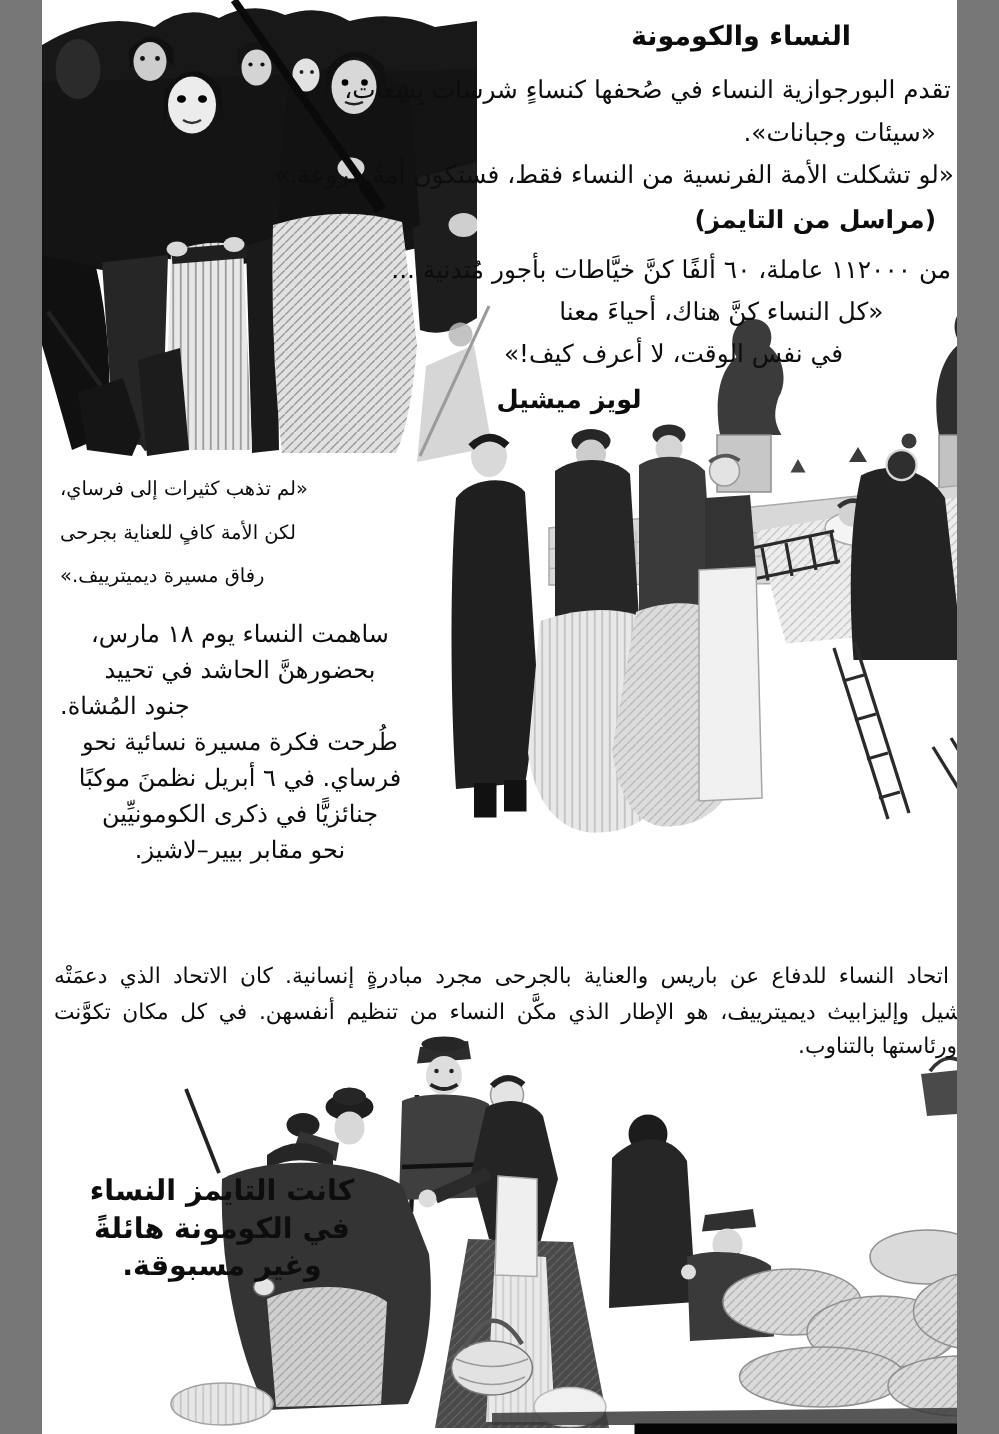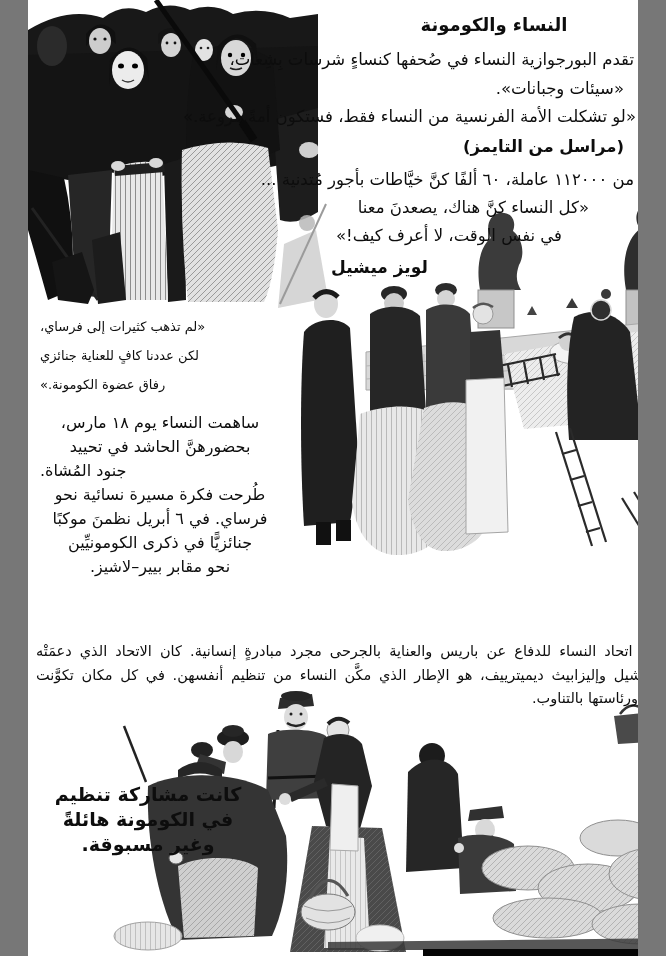--- a/index.html
+++ b/index.html
@@ -282,30 +282,30 @@
     <div class="ln ln2">«سيئات وجبانات».</div>
   </div>
 
   <div id="times-quote" class="abs">
     <div class="ln">«لو تشكلت الأمة الفرنسية من النساء فقط، فستكون أمةً مروعة.»</div>
     <div class="ln ln2">(مراسل من التايمز)</div>
   </div>
 
   <div id="workers" class="abs">
     <div class="ln">من ١١٢٠٠٠ عاملة، ٦٠ ألفًا كنَّ خيَّاطات بأجور مُتدنية ...</div>
-    <div class="ln ln2">«كل النساء كنَّ هناك، يصعدنَ معنا</div>
+    <div class="ln ln2">«كل النساء كنَّ هناك، أحياءَ معنا</div>
     <div class="ln ln3">في نفس الوقت، لا أعرف كيف!»</div>
   </div>
 
   <div id="louise" class="abs ln">لويز ميشيل</div>
 
   <div id="versailles-quote" class="abs">
     <div class="ln">«لم تذهب كثيرات إلى فرساي،</div>
-    <div class="ln">لكن عددنا كافٍ للعناية جنائزي</div>
-    <div class="ln">رفاق عضوة الكومونة.»</div>
+    <div class="ln">لكن الأمة كافٍ للعناية بجرحى</div>
+    <div class="ln">رفاق مسيرة ديميترييف.»</div>
   </div>
 
   <div id="march-para" class="abs">
     <div class="ln">ساهمت النساء يوم ١٨ مارس،</div>
     <div class="ln">بحضورهنَّ الحاشد في تحييد</div>
     <div class="ln ln-start">جنود المُشاة.</div>
     <div class="ln">طُرحت فكرة مسيرة نسائية نحو</div>
     <div class="ln">فرساي. في ٦ أبريل نظمنَ موكبًا</div>
     <div class="ln">جنائزيًّا في ذكرى الكومونيِّين</div>
     <div class="ln">نحو مقابر بيير–لاشيز.</div>
@@ -315,19 +315,19 @@
   <div id="april-para" class="abs">
     <div class="just">لم يكن اتحاد النساء للدفاع عن باريس والعناية بالجرحى مجرد مبادرةٍ إنسانية. كان الاتحاد الذي دعمَتْه</div>
     <div class="just">لويز ميشيل وإليزابيث ديميترييف، هو الإطار الذي مكَّن النساء من تنظيم أنفسهن. في كل مكان تكوَّنت</div>
     <div class="l3">
       <span class="gap"></span>
       <span class="part-b">ورئاستها بالتناوب.</span>
     </div>
   </div>
 
   <div id="closing-caption" class="abs">
-    <div class="ln">كانت مشاركة تنظيم</div>
+    <div class="ln">كانت التايمز النساء</div>
     <div class="ln">في الكومونة هائلةً</div>
     <div class="ln">وغير مسبوقة.</div>
   </div>
 
   <div id="bottom-bar" class="abs"></div>
 </div>
 
 </body></html>

